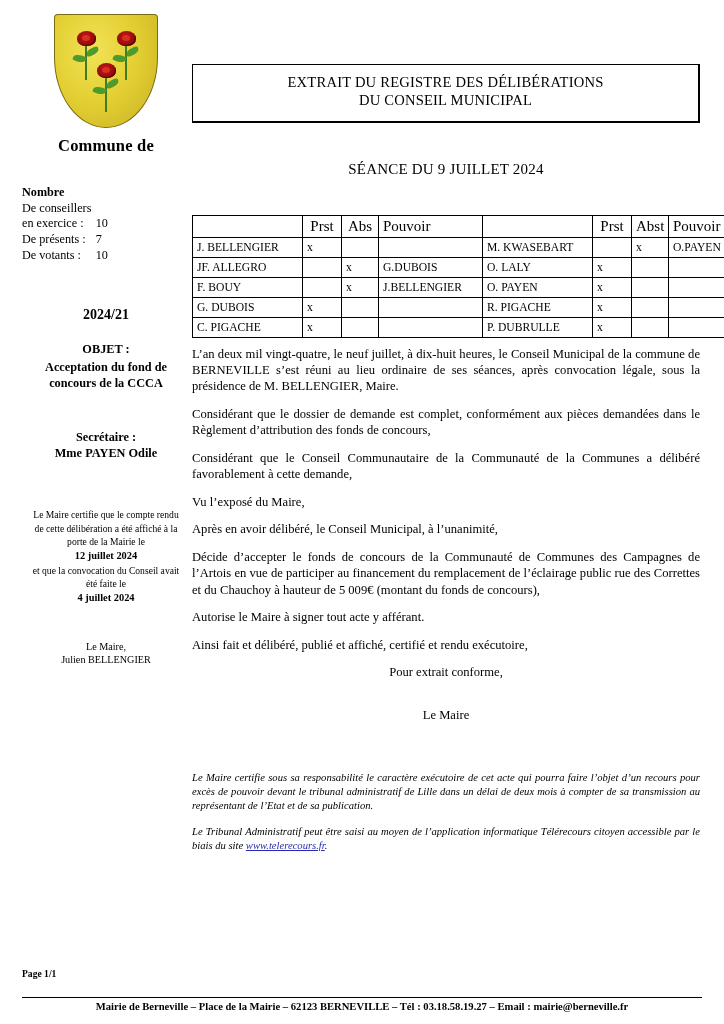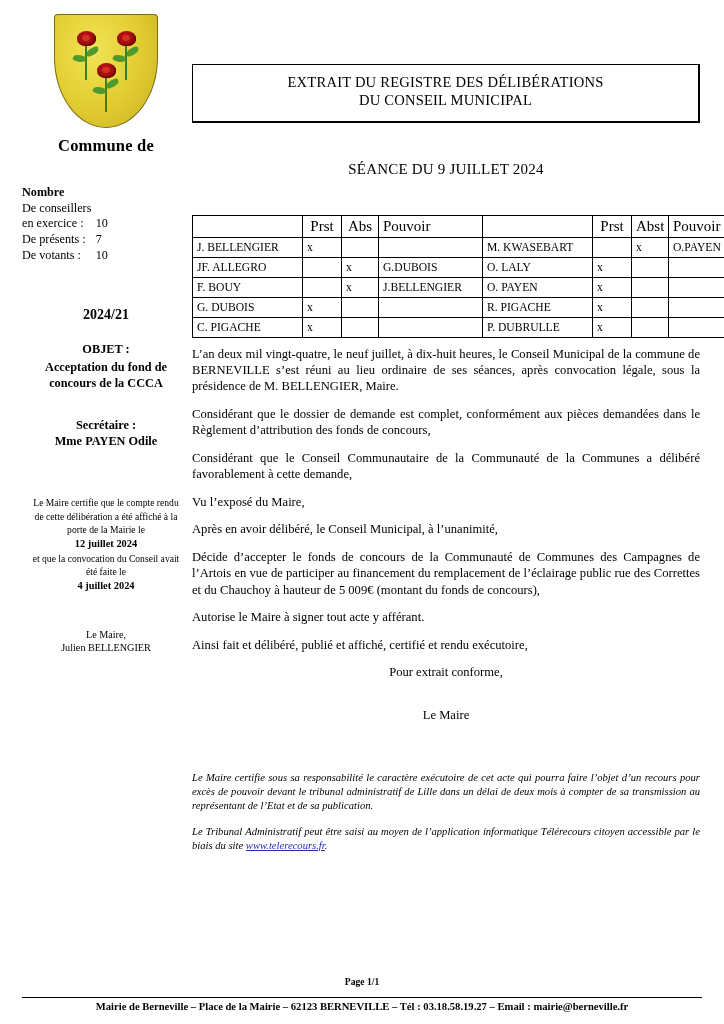--- a/index.html
+++ b/index.html
@@ -116,21 +116,21 @@
   .objet-block {
     margin-top: 19px;
     text-align: center;
     font-weight: bold;
     font-size: 12.3px;
     line-height: 1.3;
   }
   .objet-block .objet-title { display: block; margin-bottom: 2px; }
 
   .secretaire-block {
-    margin-top: 26px;
+    margin-top: 38px;
     text-align: center;
     font-weight: bold;
     font-size: 12.3px;
     line-height: 1.3;
   }
 
   .certif-block {
     margin-top: 46px;
     text-align: center;
     font-size: 9.6px;
@@ -231,24 +231,24 @@
   }
 
   
   #footer {
     position: absolute;
     left: 22px;
     right: 22px;
     bottom: 12px;
   }
   .page-num {
-    text-align: center;
+    text-align: left;
     font-size: 9.6px;
     font-weight: bold;
-    margin-bottom: 10px;
+    margin-bottom: 18px;
   }
   .footer-rule {
     border-top: 1px solid #000;
     margin-bottom: 3px;
   }
   .footer-line {
     text-align: center;
     font-size: 10.6px;
     font-weight: bold;
   }

